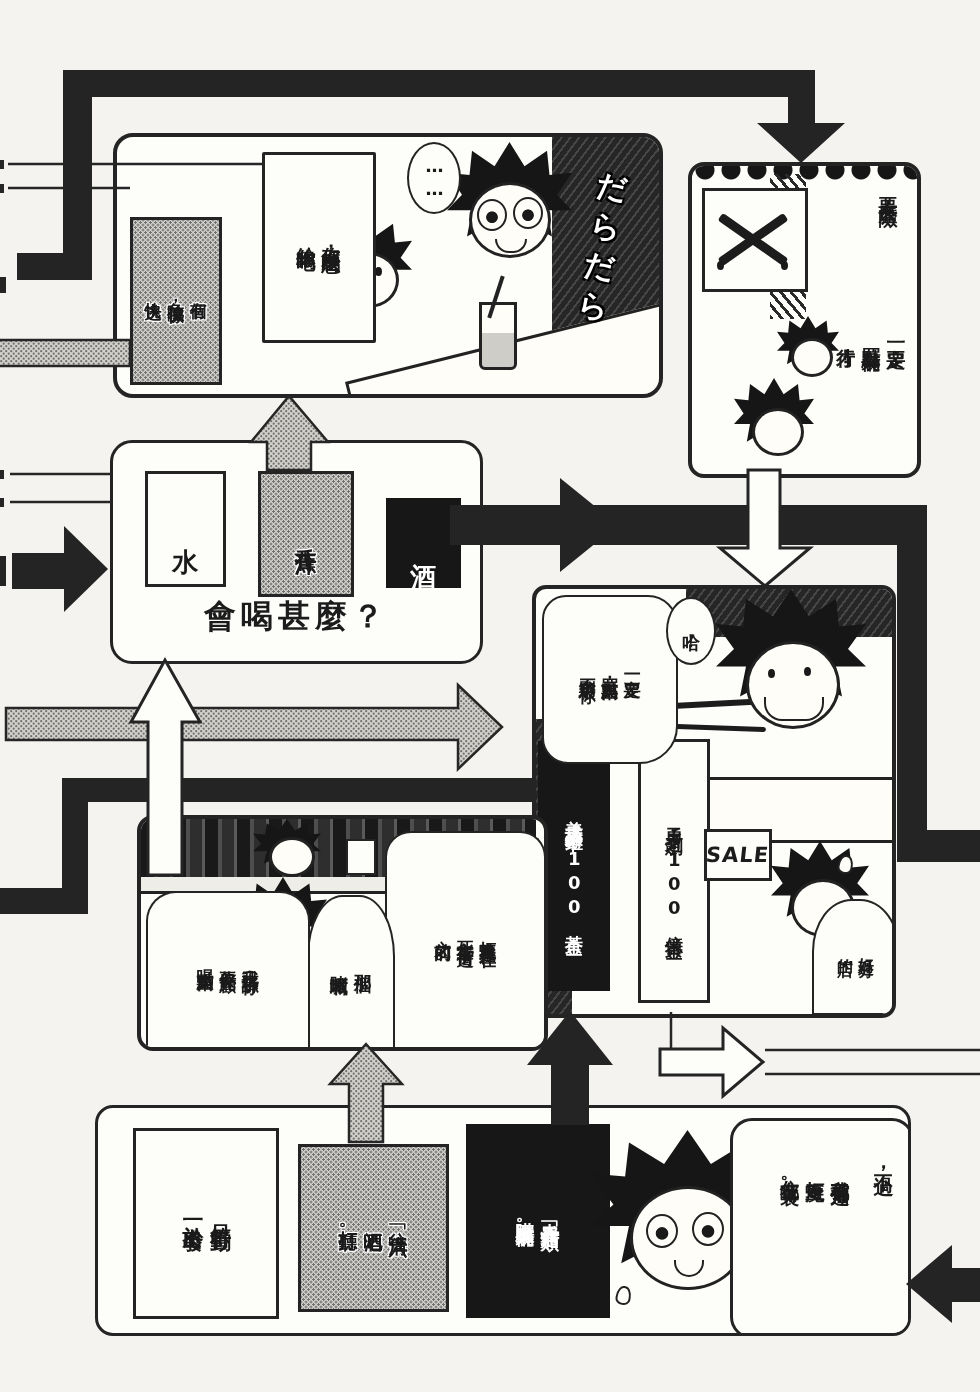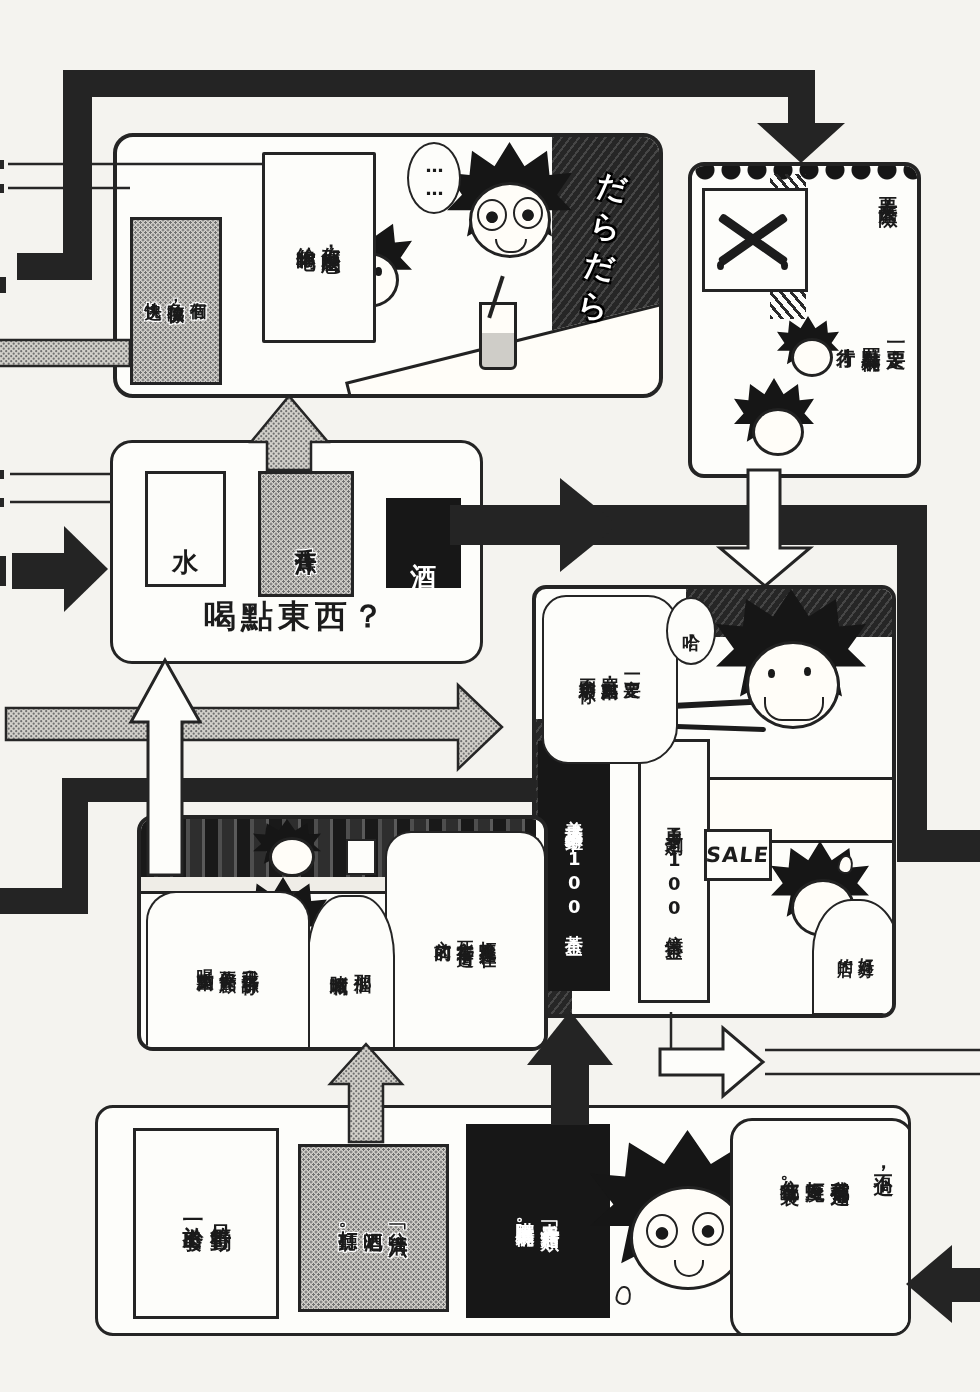--- a/index.html
+++ b/index.html
@@ -91,21 +91,21 @@
   <div class="panel" style="left:110px;top:440px;width:367px;height:218px;border-width:3px;border-radius:22px;">
     <div class="box" style="left:32px;top:28px;width:75px;height:110px;">
       <div class="v" style="font-size:26px;">水</div>
     </div>
     <div class="box ht" style="left:145px;top:28px;width:90px;height:120px;">
       <div class="v httext" style="font-size:22px;">香蕉汁</div>
     </div>
     <div class="blackbox" style="left:273px;top:55px;width:75px;height:90px;">
       <div class="v" style="font-size:26px;color:#fff;">酒</div>
     </div>
-    <div style="position:absolute;left:0;top:152px;width:100%;text-align:center;font-size:32px;font-weight:700;letter-spacing:5px;">喝點東西？</div>
+    <div style="position:absolute;left:0;top:152px;width:100%;text-align:center;font-size:32px;font-weight:700;letter-spacing:5px;">會喝甚麼？</div>
   </div>
 
   <div class="panel" style="left:532px;top:585px;width:356px;height:425px;border-radius:14px;">
     <div class="abs darkart" style="left:0;top:130px;width:36px;height:295px;"></div>
     <div class="abs darkart" style="left:150px;top:0;width:206px;height:48px;"></div>
     <div class="xbar" style="left:90px;top:112px;width:170px;height:6px;transform:rotate(-3deg);"></div>
     <div class="xbar" style="left:110px;top:136px;width:120px;height:5px;transform:rotate(2deg);"></div>
     <div class="counter" style="left:140px;top:188px;width:216px;height:60px;"></div>
     <div class="spiky" style="left:180px;top:0;width:150px;height:125px;"></div>
     <div class="face" style="left:210px;top:52px;width:88px;height:82px;"></div>

